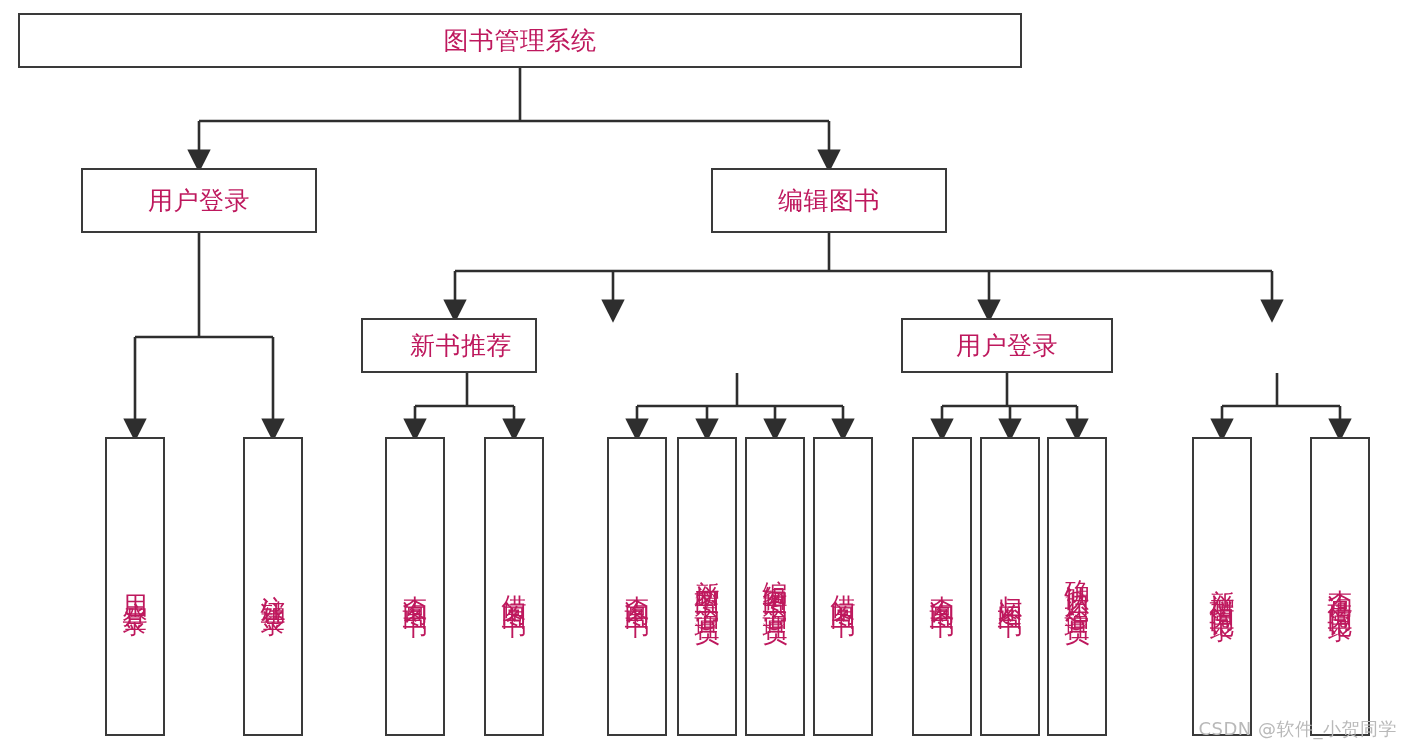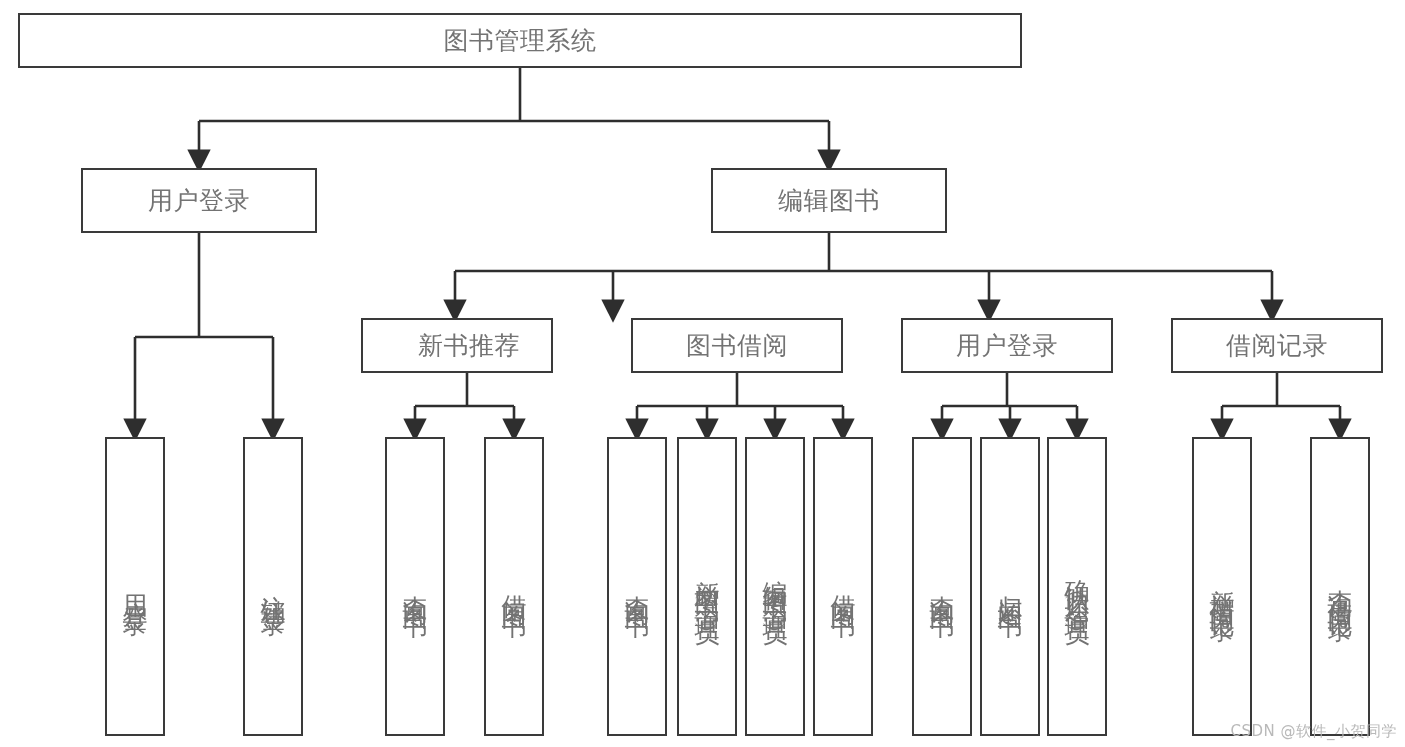--- a/index.html
+++ b/index.html
@@ -30,21 +30,21 @@
   .node {
     position: absolute;
     box-sizing: border-box;
     background: #ffffff;
     border: 2px solid #3a3a3a;
     display: flex;
     align-items: center;
     justify-content: center;
   }
   .node .label {
-    color: #737373;
+    color: #be185d;
     line-height: 1.12;
     text-align: center;
     white-space: nowrap;
   }
   .node.horiz .label {
     font-size: 25px;
     letter-spacing: 0.5px;
   }
   .node.root .label {
     font-size: 25px;
@@ -58,21 +58,21 @@
     text-orientation: upright;
     font-size: 25px;
     letter-spacing: 6px;
     line-height: 1;
     max-height: 284px;
   }
   .watermark {
     position: absolute;
     right: 8px;
     bottom: 6px;
-    font-size: 15px;
+    font-size: 18px;
     color: #b9b9b9;
     letter-spacing: 0.5px;
     white-space: nowrap;
     font-family: "DejaVu Sans", "Liberation Sans", sans-serif;
   }
 </style>
 </head>
 <body>
 
 <div id="diagram-root">
@@ -131,31 +131,25 @@
     <span class="label">图书管理系统</span>
   </div>
 
   <div class="node horiz" style="left:81px; top:168px; width:236px; height:65px;">
     <span class="label">用户登录</span>
   </div>
   <div class="node horiz" style="left:711px; top:168px; width:236px; height:65px;">
     <span class="label">编辑图书</span>
   </div>
 
-  <div class="node horiz" style="left:361px; top:318px; width:192px; height:55px;padding-left:24px;">
+  <div class="node horiz" style="left:361px; top:318px; width:176px; height:55px;padding-left:24px;">
     <span class="label">新书推荐</span>
-  </div>
-  <div class="node horiz" style="left:631px; top:318px; width:212px; height:55px;">
-    <span class="label">图书借阅</span>
   </div>
   <div class="node horiz" style="left:901px; top:318px; width:212px; height:55px;">
     <span class="label">用户登录</span>
-  </div>
-  <div class="node horiz" style="left:1171px; top:318px; width:212px; height:55px;">
-    <span class="label">借阅记录</span>
   </div>
 
   <div class="node vert" style="left:105px; top:437px; width:60px; height:299px;">
     <span class="label">用户登录</span>
   </div>
   <div class="node vert" style="left:243px; top:437px; width:60px; height:299px;">
     <span class="label">注销登录</span>
   </div>
 
   <div class="node vert" style="left:385px; top:437px; width:60px; height:299px;">

